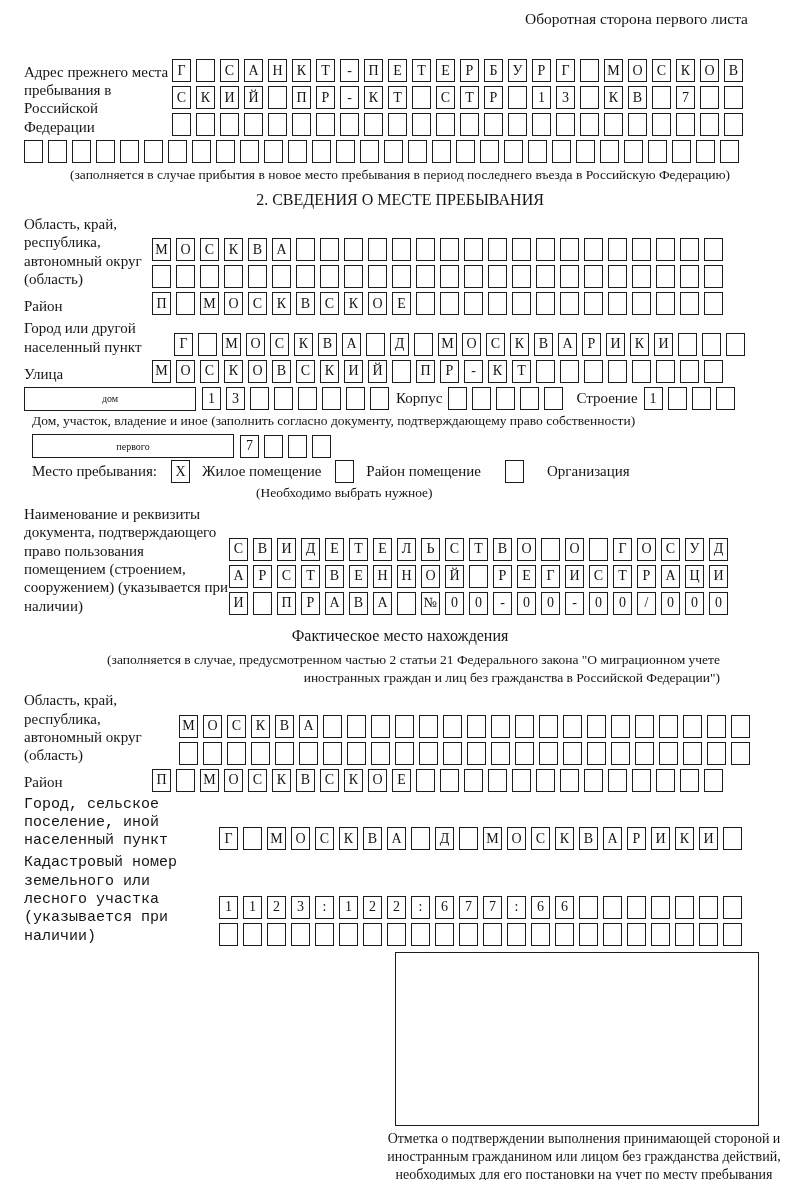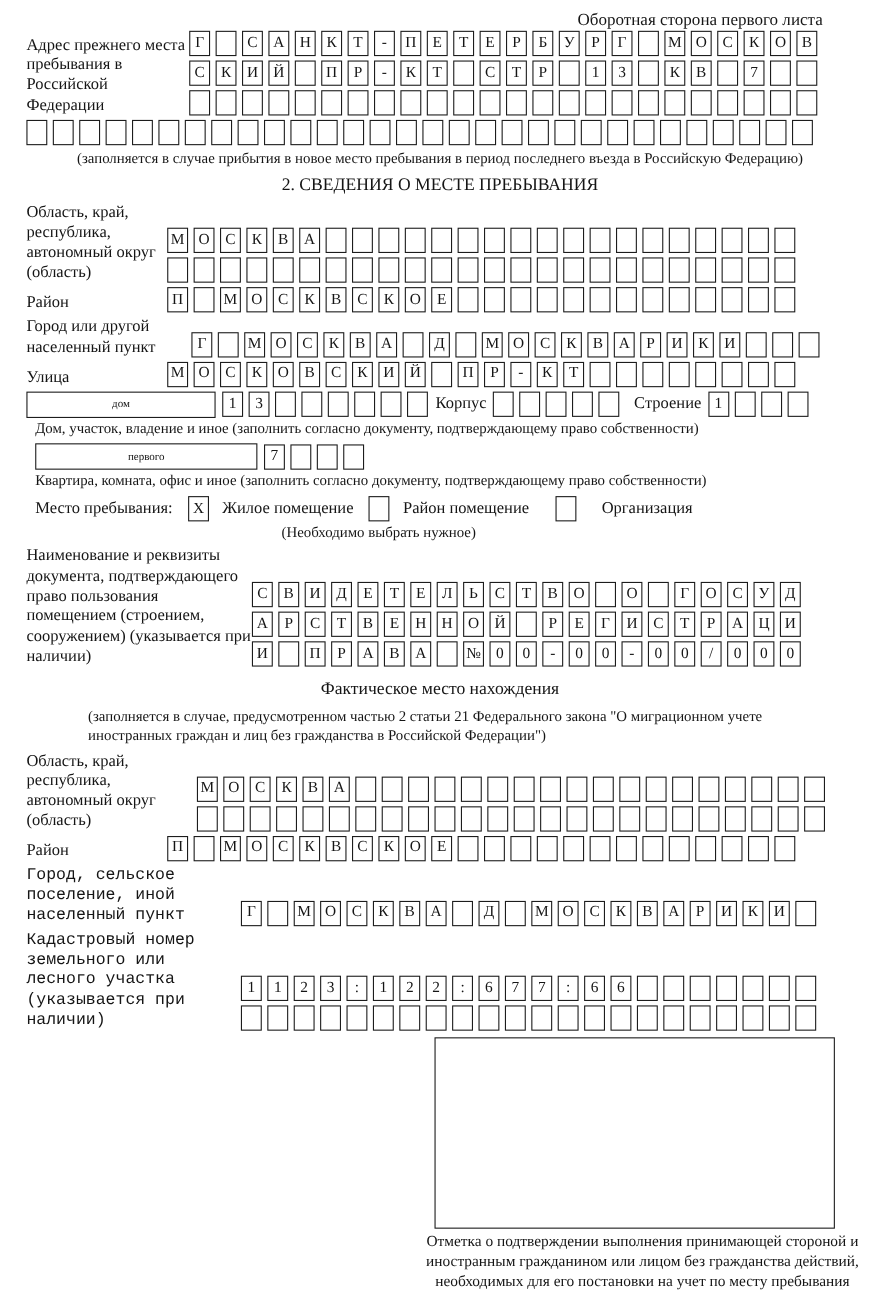--- a/index.html
+++ b/index.html
@@ -1,35 +1,35 @@
 <!DOCTYPE html>
 <html><head>
 <meta charset="utf-8">
 <style>
   html,body{margin:0;padding:0;background:#fff;}
   body{width:800px;height:1180px;font-family:"Liberation Serif","DejaVu Serif",serif;color:#151515;}
   .page{padding:10px 24px 0 24px;position:relative;}
-  .hdr{ text-align:right; font-size:15.5px; padding-right:28px; margin-bottom:0;}
+  .hdr{ text-align:right; font-size:15.5px; padding-right:28px; margin-bottom:31px;}
   .field{display:flex;align-items:flex-end;margin-bottom:4px;}
   .lbl{font-size:15px;line-height:1.22;flex-shrink:0;}
   .rows{display:flex;flex-direction:column;gap:4px;}
   .cells{display:flex;}
   .cell{width:17px;height:21px;border:1.4px solid #1c1c1c;margin-right:5px;display:flex;align-items:center;justify-content:center;font-size:14px;line-height:1;flex-shrink:0;}
   .caption{font-size:13.5px;line-height:1.2;}
   .caption.center{text-align:center;}
   .sect-title{text-align:center;font-weight:normal;font-size:16px;margin:8px 0 6px 0;}
   .lblbox{border:1.4px solid #1c1c1c;height:22px;display:flex;align-items:center;justify-content:center;font-size:10px;flex-shrink:0;}
   .inline-row{display:flex;align-items:center;margin-bottom:2px;}
   .w128{width:128px;} .w148{width:148px;} .w150{width:150px;} .w155{width:155px;} .w195{width:195px;font-family:Liberation Mono, monospace;} .w205{width:205px;}
   .stamp-box{border:1.6px solid #1c1c1c;width:362px;height:172px;margin-left:371px;margin-top:6px;}
   .stamp-caption{width:400px;margin-left:360px;text-align:center;font-size:14px;line-height:1.28;margin-top:4px;}
   .note{font-size:13.5px;margin:1px 0 4px 232px;}
   .opt-label{font-size:15px;margin:0 14px 0 7px;}
   .gap6{margin-left:6px;} .mr6{margin-right:6px;}
-  .doc-caption{text-align:left;font-size:13.5px;line-height:1.35;width:640px;margin:0 auto 4px auto;}
+  .doc-caption{text-align:right;font-size:13.5px;line-height:1.35;width:640px;margin:0 auto 4px auto;}
 </style>
 </head>
 <body>
 
 <div class="page">
 
   <div class="hdr">Оборотная сторона первого листа</div>
 
   <div class="field">
     <div class="lbl w148">Адрес прежнего места пребывания в Российской Федерации</div>
@@ -330,21 +330,20 @@
 
   <div class="inline-row">
     <div class="lblbox" style="width:200px;margin-left:8px;">первого</div>
     <div class="cells gap6">
         <span class="cell">7</span>
         <span class="cell"></span>
         <span class="cell"></span>
         <span class="cell"></span>
       </div>
   </div>
-  <div class="caption" style="margin:2px 0 6px 8px;">Квартира, комната, офис и иное (заполнить согласно документу, подтверждающему право собственности)</div>
 
   <div class="inline-row">
     <span class="opt-label" style="margin-left:8px;">Место пребывания:</span>
     <span class="cell">X</span>
     <span class="opt-label">Жилое помещение</span>
     <span class="cell"></span>
     <span class="opt-label">Район помещение</span>
     <span class="cell" style="margin-left:10px;"></span>
     <span class="opt-label" style="margin-left:18px;">Организация</span>
   </div>

